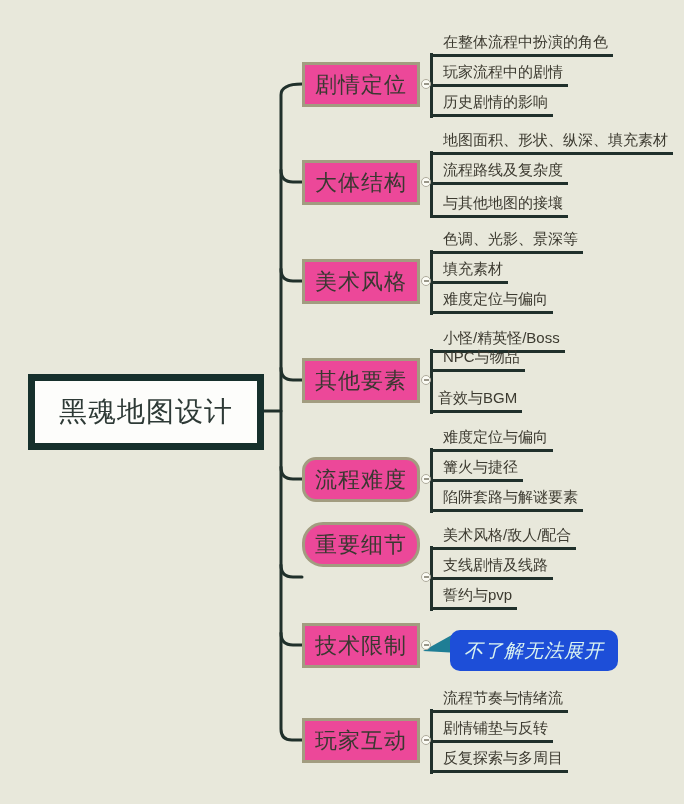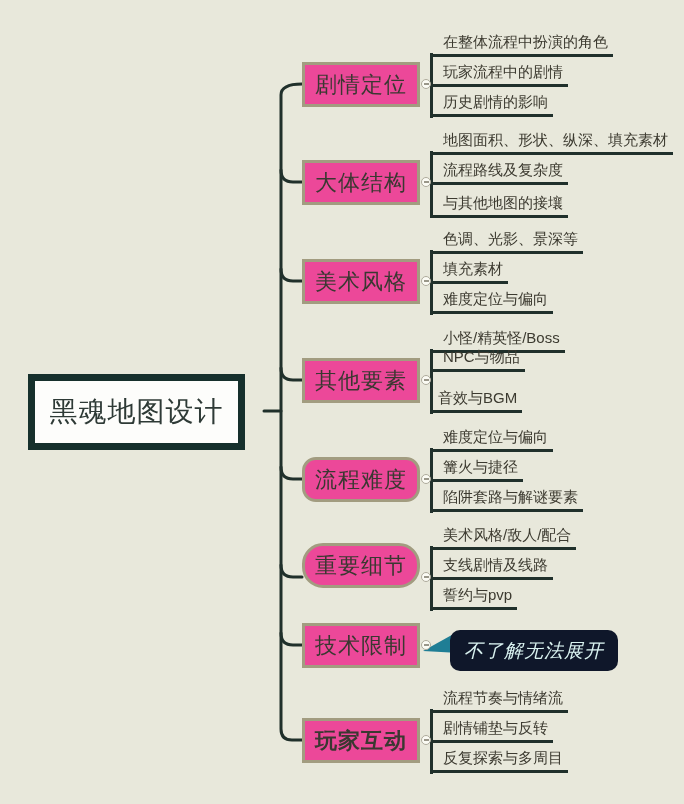--- a/index.html
+++ b/index.html
@@ -14,21 +14,21 @@
     overflow:hidden;
     margin:0 auto;
   }
   svg.wires{
     position:absolute;left:0;top:0;width:684px;height:804px;
     pointer-events:none;
   }
   .root-node{
     position:absolute;
     left:28px;top:374px;
-    width:217px;height:76px;
+    width:236px;height:76px;
     box-sizing:border-box;
     background:#fdfdfb;
     border:7px solid #16302c;
     display:flex;align-items:center;justify-content:center;
     font-size:28px;
     color:#2e3a36;
     letter-spacing:1px;
     z-index:3;
   }
   .branch-node{
@@ -75,21 +75,21 @@
   }
   .collapse-toggle .dash{
     width:5px;height:2px;
     background:#9a978a;
   }
   .callout-bubble{
     position:absolute;
     left:450px;top:630px;
     height:41px;
     padding:0 14px;
-    background:#0f172a;
+    background:#1d4ed8;
     border-radius:10px;
     display:flex;align-items:center;justify-content:center;
     font-size:19px;
     font-style:italic;
     color:#d9f2f0;
     letter-spacing:1px;
     white-space:nowrap;
     z-index:3;
   }
 </style>
@@ -148,33 +148,33 @@
       <div class="leaf-label" style="top: 346px;">NPC与物品</div>
       <div class="leaf-label" style="top: 387px; padding-left: 8px;">音效与BGM</div>
       <div class="branch-node" style="top: 457px; border-radius: 14px;">流程难度</div>
       <div class="collapse-toggle" style="left: 421px; top: 474px;">
         <span class="dash"></span>
       </div>
       <div class="leaf-bar" style="top: 448px; height: 65px;"></div>
       <div class="leaf-label" style="top: 426px;">难度定位与偏向</div>
       <div class="leaf-label" style="top: 456px;">篝火与捷径</div>
       <div class="leaf-label" style="top: 486px;">陷阱套路与解谜要素</div>
-      <div class="branch-node" style="top: 543px; border-radius: 21px;">重要细节</div>
+      <div class="branch-node" style="top: 522px; border-radius: 21px;">重要细节</div>
       <div class="collapse-toggle" style="left: 421px; top: 572px;">
         <span class="dash"></span>
       </div>
       <div class="leaf-bar" style="top: 546px; height: 65px;"></div>
       <div class="leaf-label" style="top: 524px;">美术风格/敌人/配合</div>
       <div class="leaf-label" style="top: 554px;">支线剧情及线路</div>
       <div class="leaf-label" style="top: 584px;">誓约与pvp</div>
       <div class="branch-node" style="top: 623px;">技术限制</div>
       <div class="collapse-toggle" style="left: 421px; top: 640px;">
         <span class="dash"></span>
       </div>
-      <div class="branch-node" style="top: 718px; font-weight: bold;">玩家互动</div>
+      <div class="branch-node" style="top: 718px;">玩家互动</div>
       <div class="collapse-toggle" style="left: 421px; top: 735px;">
         <span class="dash"></span>
       </div>
       <div class="leaf-bar" style="top: 709px; height: 65px;"></div>
       <div class="leaf-label" style="top: 687px;">流程节奏与情绪流</div>
       <div class="leaf-label" style="top: 717px;">剧情铺垫与反转</div>
       <div class="leaf-label" style="top: 747px;">反复探索与多周目</div>
     </div>
 
   <div class="callout-bubble">不了解无法展开</div>

